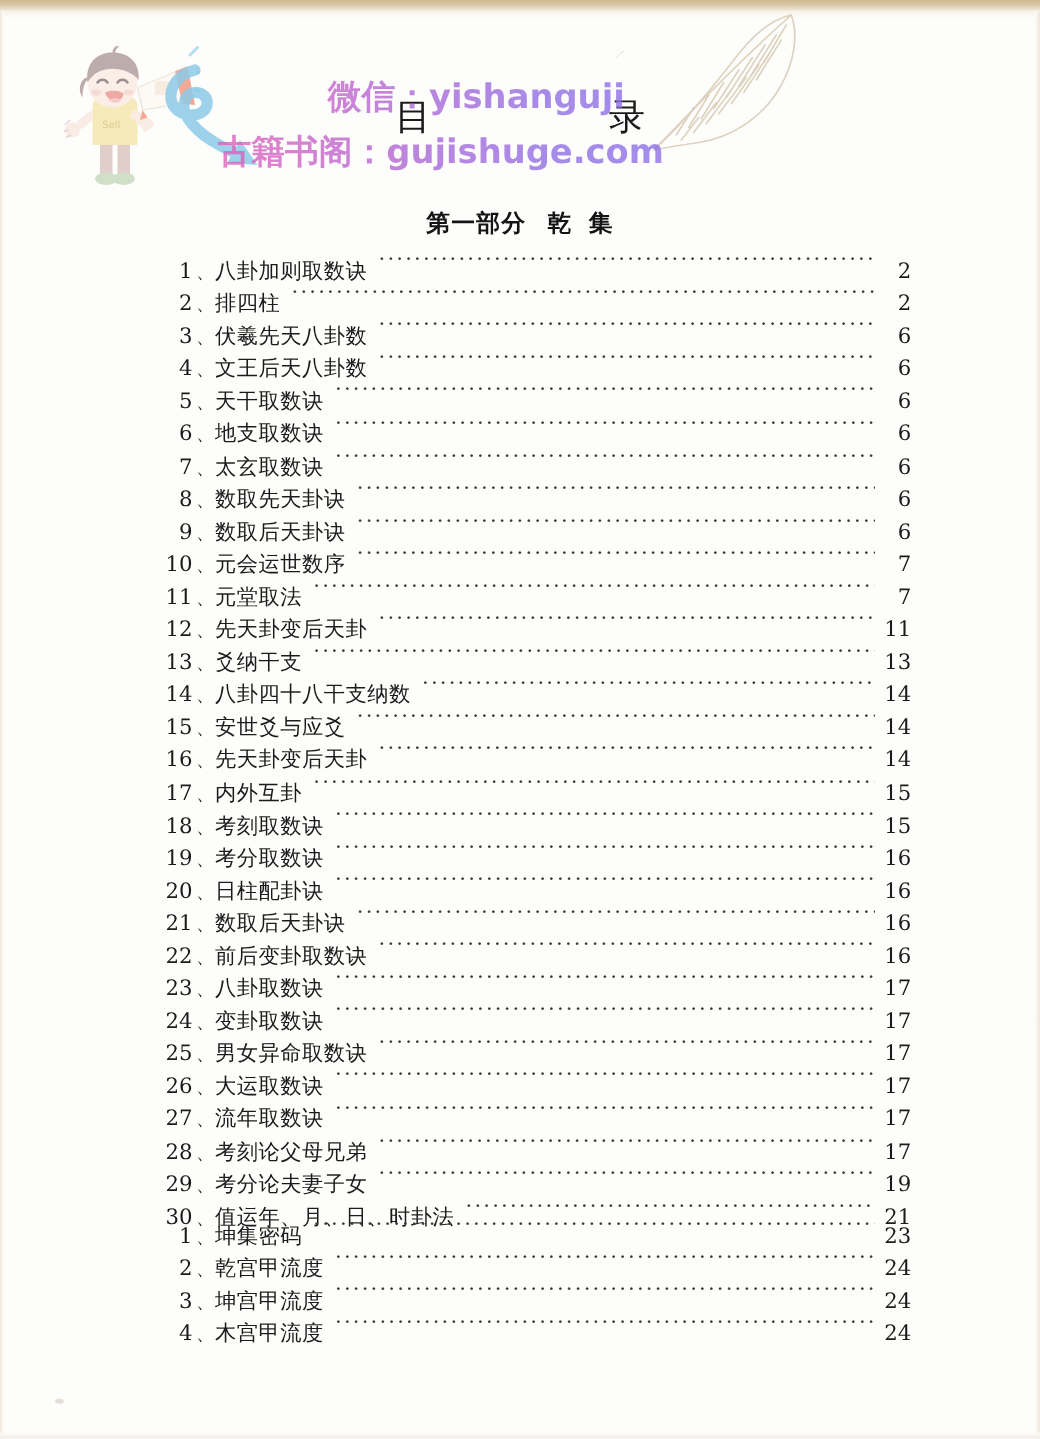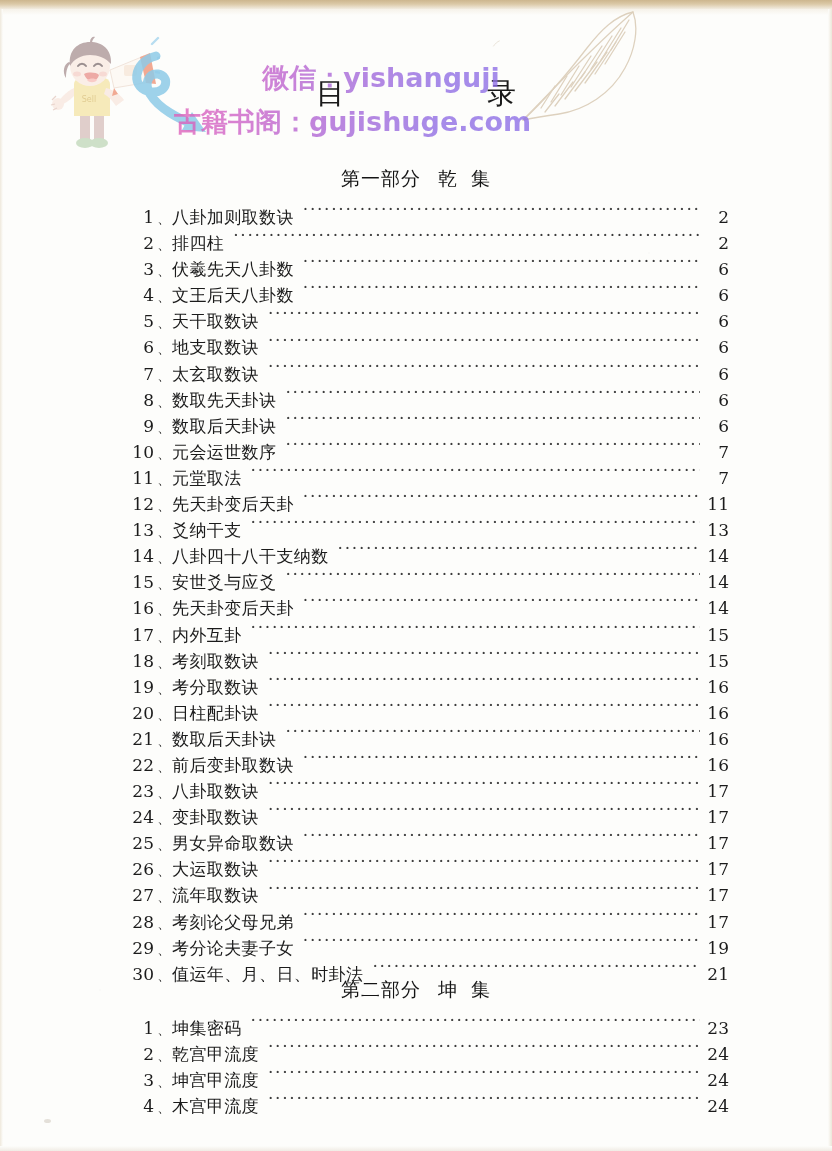--- a/index.html
+++ b/index.html
@@ -157,21 +157,21 @@
   .toc-section {
     position: absolute;
     left: 0;
     width: 832px;
   }
   .section-heading {
     text-align: center;
     font-size: 19px;
     color: #141414;
     font-family: "DejaVu Serif", "Liberation Serif", serif;
-    font-weight: 400;
+    font-weight: 700;
     letter-spacing: 1px;
     margin-bottom: 13px;
   }
   .section-heading .sh-gap { display: inline-block; width: 17px; }
   .section-heading .sh-gap-sm { display: inline-block; width: 13px; }
 
   .toc-list {
     margin: 0;
     padding: 0 103px 0 130px;
     list-style: none;
@@ -478,23 +478,20 @@
             <span class="e-num">30</span>
             <span class="e-sep">、</span>
             <span class="e-title">值运年、月、日、时卦法</span>
             <span class="e-dots"></span>
             <span class="e-page">21</span>
           </li>
         </ul>
     </div>
 
     <div class="toc-section" style="top:977px;">
-      <div class="section-heading">
-        <span>第二部分</span><span class="sh-gap"></span><span>坤</span><span class="sh-gap-sm"></span><span>集</span>
-      </div>
       <ul class="toc-list" id="toc-list-2">
           <li class="toc-entry">
             <span class="e-num">1</span>
             <span class="e-sep">、</span>
             <span class="e-title">坤集密码</span>
             <span class="e-dots"></span>
             <span class="e-page">23</span>
           </li>
           <li class="toc-entry">
             <span class="e-num">2</span>

